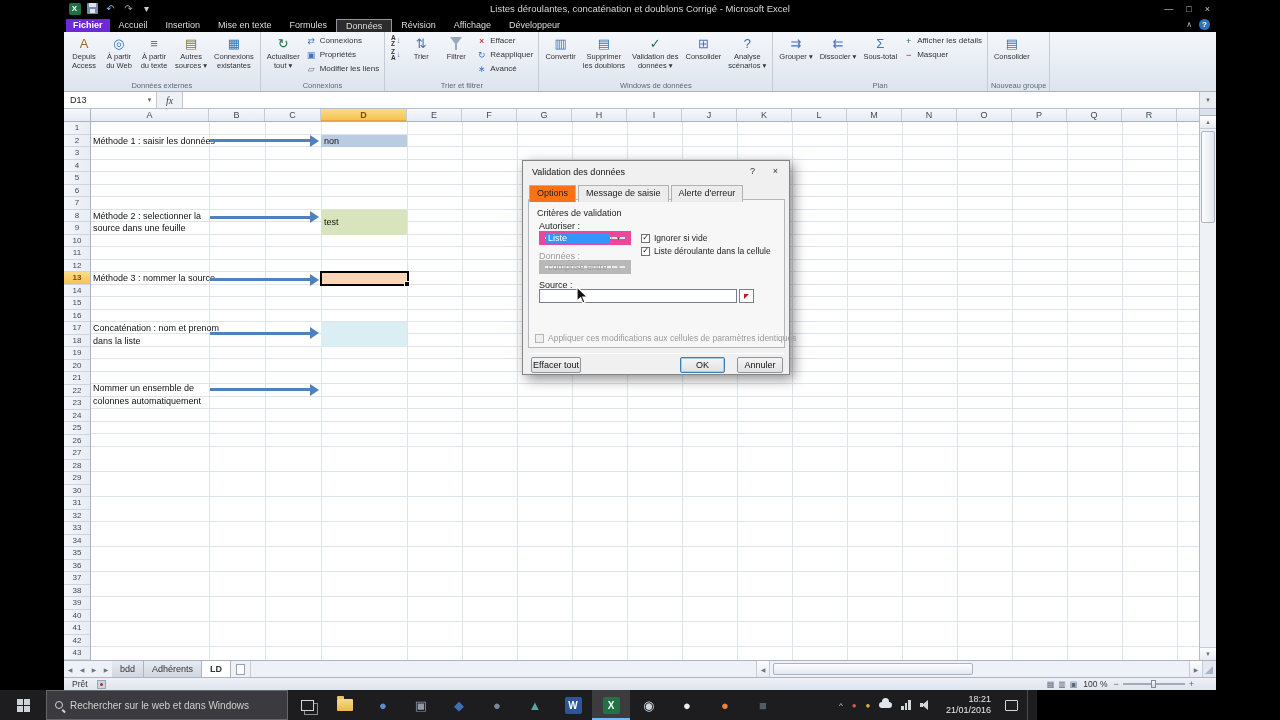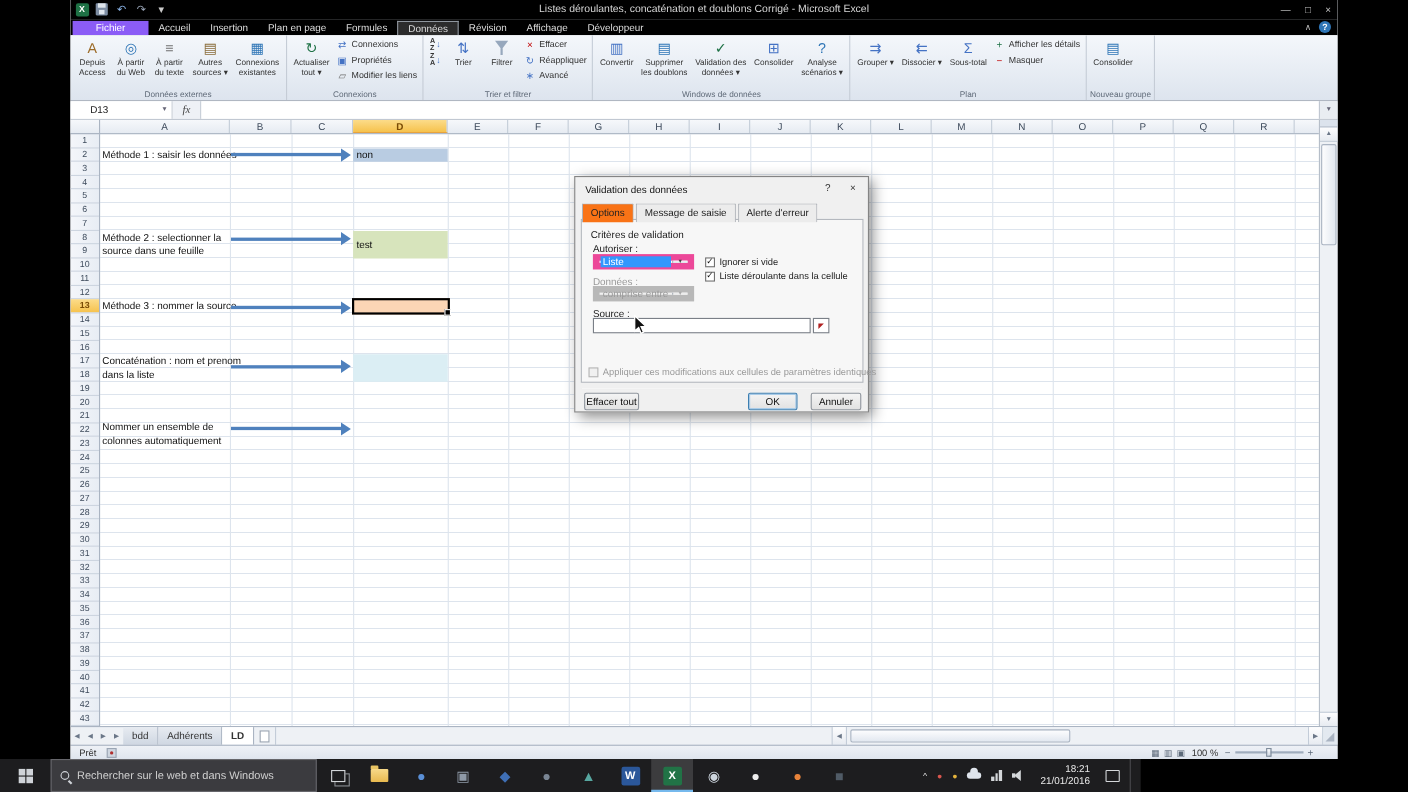--- a/index.html
+++ b/index.html
@@ -11,21 +11,21 @@
 .qat{position:absolute;left:4px;top:2px;display:flex;align-items:center;gap:5px}
 .qicn{width:13px;height:13px;display:flex;align-items:center;justify-content:center;font-size:10px;color:#9fb6d4}
 .tile{color:#fff;font-weight:bold;border-radius:2px;display:flex;align-items:center;justify-content:center}
 .qat .tile{width:12px;height:12px;font-size:8px}
 #title-text{position:absolute;left:50%;top:0;transform:translateX(-50%);line-height:17px;font-size:9.5px;color:#d6d6d6;white-space:nowrap}
 .winctl{position:absolute;right:6px;top:0;height:18px;display:flex;gap:13px;align-items:center}
 .winctl .wbtn{color:#c4c4c4;font-size:9px;line-height:9px}
 
 #tabrow{position:absolute;left:0;top:18px;width:100%;height:14px;background:#000;display:flex;align-items:flex-end;padding-left:2px}
 .rtab{font-size:9px;color:#ddd;padding:0 9px;line-height:13px;height:13px;white-space:nowrap}
-.rtab.file{background:#8b5cf6;color:#fff;padding:0 21px;font-weight:normal}
+.rtab.file{background:#6d28d9;color:#fff;padding:0 7px;font-weight:bold}
 .rtab.active{border:1px solid #8f969e;border-bottom:none;background:#2c2c2c}
 .tabrow-right{position:absolute;right:6px;top:19px;display:flex;gap:7px;align-items:center}
 .collapse-g{color:#bbb;font-size:8px}
 .helpcircle{width:11px;height:11px;border-radius:50%;background:#2e75b6;color:#fff;font-size:8px;display:flex;align-items:center;justify-content:center;font-weight:bold}
 
 #ribbon{position:absolute;left:0;top:32px;width:100%;height:60px;background:linear-gradient(#f4f7fb,#e4eaf2 70%,#dde4ee);border-bottom:1px solid #aab2bd;display:flex;overflow:hidden}
 .rgroup{display:flex;flex-direction:column;border-right:1px solid #c5ccd6;padding:1px 3px 0}
 .rgc{flex:1;display:flex;align-items:stretch;gap:1px}
 .rglabel{height:11px;text-align:center;font-size:7.5px;color:#5f6a78;line-height:11px;white-space:nowrap}
 .rbig{display:flex;flex-direction:column;align-items:center;justify-content:flex-start;padding:2px 3px 0;min-width:34px;border-radius:2px}
@@ -37,21 +37,21 @@
 .rsmalllabel{font-size:8px;color:#333;white-space:nowrap}
 .funnelwrap{position:relative}
 .funnel{width:0;height:0;border-left:6px solid transparent;border-right:6px solid transparent;border-top:8px solid #97a8bd;position:absolute;left:3px;top:2px}
 .fstem{position:absolute;left:8px;top:9px;width:2px;height:6px;background:#97a8bd}
 .sorticn{display:flex;align-items:center;gap:1px}
 .sortletters{display:flex;flex-direction:column}
 .sl{font-size:6.5px;line-height:6px;font-weight:bold;color:#333}
 .sortarrow{font-size:8px;color:#4472c4;line-height:8px}
 
 #formulabar{position:absolute;left:0;top:92px;width:100%;height:17px;background:#e9edf2;border-bottom:1px solid #b6bec9;display:flex;align-items:stretch}
-#namebox{width:93px;background:#fff;border-right:1px solid #c0c7d1;display:flex;align-items:center;font-size:9px;padding-left:18px;color:#222}
+#namebox{width:93px;background:#fff;border-right:1px solid #c0c7d1;display:flex;align-items:center;font-size:9px;padding-left:6px;color:#222}
 #namebox .dd{margin-left:auto;width:13px;text-align:center;color:#667;font-size:6px}
 #fx{width:26px;display:flex;align-items:center;justify-content:center;font-family:"Liberation Serif",serif;font-style:italic;font-size:10px;color:#444;border-right:1px solid #c0c7d1;background:#eef1f6}
 #formula-input{flex:1;background:#fff}
 #fb-expand{width:17px;display:flex;align-items:center;justify-content:center;font-size:6px;color:#667;background:#e9edf2;border-left:1px solid #c0c7d1}
 
 #corner{position:absolute;left:0;top:109px;width:27px;height:13px;background:linear-gradient(#f6f8fb,#e6ebf2);border-right:1px solid #aab4c2;border-bottom:1px solid #aab4c2;z-index:3}
 #col-headers{position:absolute;left:0;top:109px;width:1135px;height:13px;background:linear-gradient(#f6f8fb,#e6ebf2);border-bottom:1px solid #aab4c2;overflow:hidden;z-index:2}
 .colh{position:absolute;top:0;height:13px;text-align:center;font-size:9px;color:#3e4b5c;line-height:12px;border-right:1px solid #c3ccd8}
 .colh.sel{background:linear-gradient(#fcdc8a,#f6c24d);color:#7a4b05;font-weight:bold;border-bottom:2px solid #e8a33d}
 #row-headers{position:absolute;left:0;top:122px;width:27px;height:538px;background:linear-gradient(to right,#f4f6fa,#e8edf4);border-right:1px solid #aab4c2;overflow:hidden;z-index:2}
@@ -192,21 +192,21 @@
           <div class="wbtn">—</div>
           <div class="wbtn">□</div>
           <div class="wbtn">×</div>
         </div>
     </div>
 
     <div id="tabrow">
         <div class="rtab file">Fichier</div>
         <div class="rtab">Accueil</div>
         <div class="rtab">Insertion</div>
-        <div class="rtab">Plan en page</div>
+        <div class="rtab">Mise en texte</div>
         <div class="rtab">Formules</div>
         <div class="rtab active">Données</div>
         <div class="rtab">Révision</div>
         <div class="rtab">Affichage</div>
         <div class="rtab">Développeur</div>
       </div>
     <div class="tabrow-right" id="tabrow-right">
         <div class="collapse-g">∧</div>
         <div class="helpcircle">?</div>
       </div>

